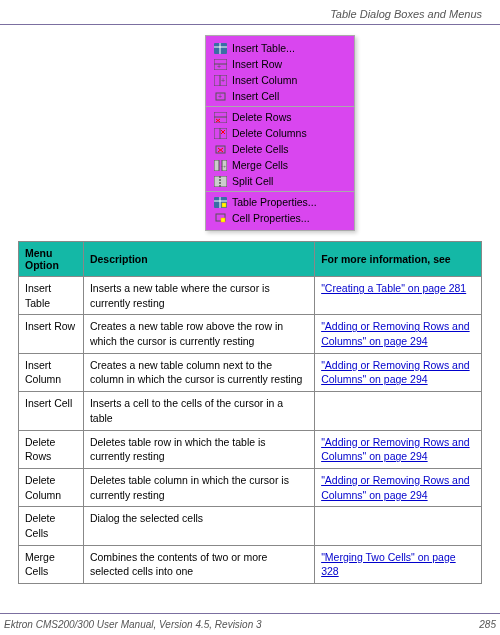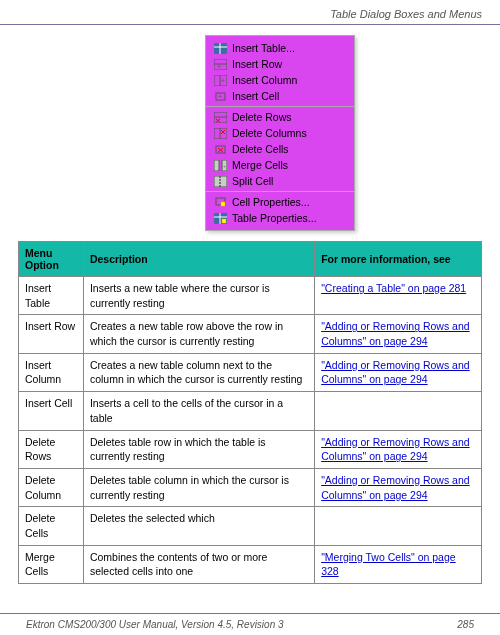--- a/index.html
+++ b/index.html
@@ -105,21 +105,21 @@
 
     
     .page-footer {
       position: absolute;
       bottom: 0;
       left: 0;
       right: 0;
       border-top: 1.5px solid #7b6fa0;
       display: flex;
       justify-content: space-between;
-      padding: 5px 26px;
+      padding: 5px 4px;
       font-size: 10px;
       color: #555;
       font-style: italic;
     }
   </style>
 </head>
 <body>
 
 <div class="page-header">
   <span class="page-header-title">Table Dialog Boxes and Menus</span>
@@ -217,36 +217,36 @@
               <rect x="0" y="0" width="13" height="11" fill="#ccc" stroke="#555" stroke-width="1"></rect>
               <line x1="6" y1="0" x2="6" y2="11" stroke="#555" stroke-width="1.5" stroke-dasharray="2,1"></line>
             </svg>
         </span>
         <span>Split Cell</span>
       </div>
       <div class="menu-separator"></div>
       <div class="menu-item">
         <span class="menu-item-icon">
           <svg width="13" height="11" viewBox="0 0 13 11">
-              <rect x="2" y="1" width="9" height="7" fill="none" stroke="#555" stroke-width="1"></rect>
-              <rect x="7" y="5" width="4" height="4" fill="yellow" stroke="orange" stroke-width="0.5"></rect>
-            </svg>
-        </span>
-        <span>Cell Properties...</span>
-      </div>
-      <div class="menu-item">
-        <span class="menu-item-icon">
-          <svg width="13" height="11" viewBox="0 0 13 11">
               <rect x="0" y="0" width="13" height="11" fill="#3a6ea5" rx="1"></rect>
               <line x1="0" y1="4" x2="13" y2="4" stroke="white" stroke-width="1"></line>
               <line x1="6" y1="0" x2="6" y2="11" stroke="white" stroke-width="1"></line>
               <rect x="8" y="6" width="4" height="4" fill="yellow" stroke="orange" stroke-width="0.5"></rect>
             </svg>
         </span>
         <span>Table Properties...</span>
+      </div>
+      <div class="menu-item">
+        <span class="menu-item-icon">
+          <svg width="13" height="11" viewBox="0 0 13 11">
+              <rect x="2" y="1" width="9" height="7" fill="none" stroke="#555" stroke-width="1"></rect>
+              <rect x="7" y="5" width="4" height="4" fill="yellow" stroke="orange" stroke-width="0.5"></rect>
+            </svg>
+        </span>
+        <span>Cell Properties...</span>
       </div>
     </div>
   </div>
 
 
   <table class="info-table">
     <thead>
       <tr>
         <th>Menu Option</th>
         <th>Description</th>
@@ -279,21 +279,21 @@
           <td>Deletes table row in which the table is currently resting</td>
           <td><span class="link-text">"Adding or Removing Rows and Columns" on page 294</span></td>
         </tr>
         <tr>
           <td>Delete Column</td>
           <td>Deletes table column in which the cursor is currently resting</td>
           <td><span class="link-text">"Adding or Removing Rows and Columns" on page 294</span></td>
         </tr>
         <tr>
           <td>Delete Cells</td>
-          <td>Deletes the selected which</td>
+          <td>Dialog the selected cells</td>
           <td></td>
         </tr>
         <tr>
           <td>Merge Cells</td>
           <td>Combines the contents of two or more selected cells into one</td>
           <td><span class="link-text">"Merging Two Cells" on page 328</span></td>
         </tr>
       </tbody>
   </table>
 </div>

